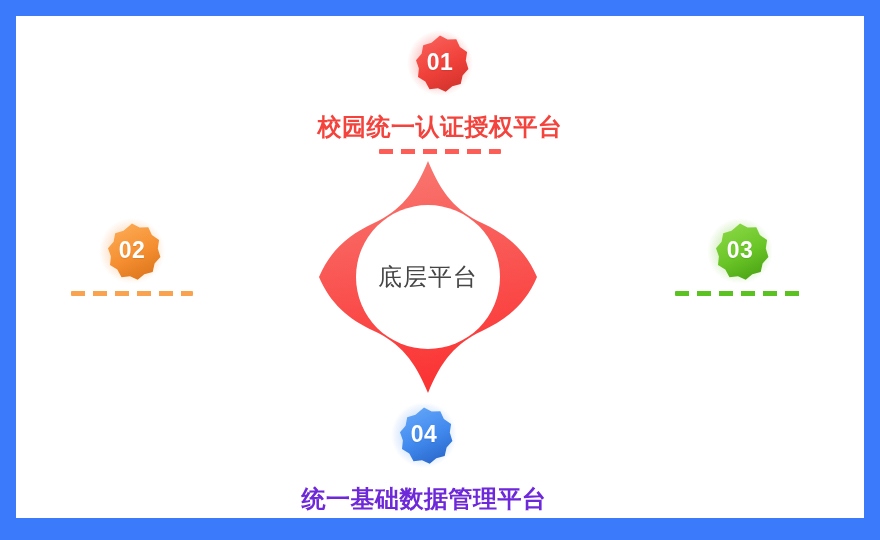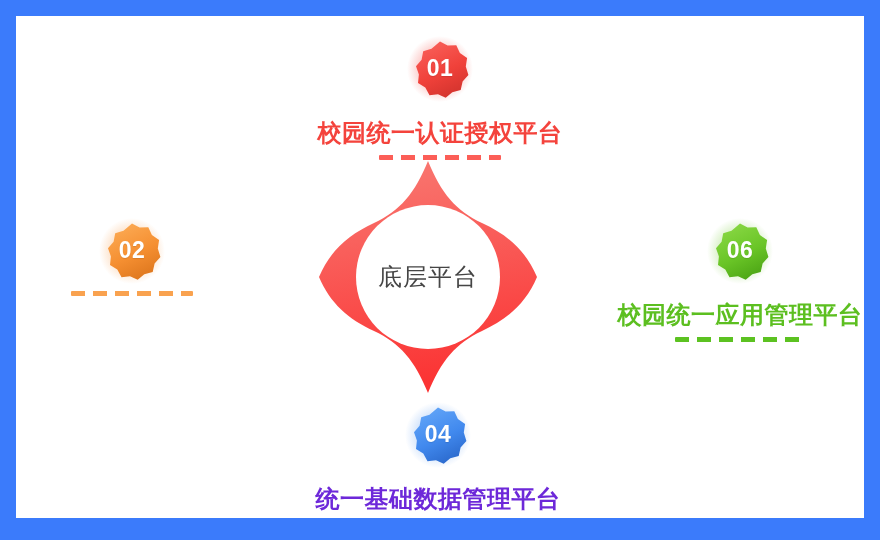--- a/index.html
+++ b/index.html
@@ -88,24 +88,24 @@
     line-height: 1.25;
     font-family: "DejaVu Sans", "Liberation Sans", sans-serif;
   }
   .node-dash {
     margin-top: 7px;
     height: 5px;
     border-radius: 1px;
   }
 
   
-  #node-01 { left: 246px;  top: 20px;  width: 356px; }
+  #node-01 { left: 246px;  top: 14px;  width: 356px; }
   #node-02 { left: -62px;  top: 202px; width: 356px; }
   #node-03 { left: 546px;  top: 202px; width: 356px; }
-  #node-04 { left: 244px;  top: 386px; width: 356px; }
+  #node-04 { left: 230px;  top: 386px; width: 356px; }
 
   
   #dash-01 { width: 122px; }
   #dash-02 { width: 122px; }
   #dash-03 { width: 130px; }
   #dash-04 { width: 118px; }
 </style>
 </head>
 <body>
 
@@ -199,23 +199,22 @@
             </radialGradient>
             <linearGradient id="badge03" x1="0.25" y1="0" x2="0.7" y2="1">
               <stop offset="0%" stop-color="#8ad845"></stop>
               <stop offset="55%" stop-color="#6ac527"></stop>
               <stop offset="100%" stop-color="#4ba414"></stop>
             </linearGradient>
           </defs>
           <circle cx="33" cy="33" r="33" fill="url(#glow03)"></circle>
           <path fill="url(#badge03)" d="M33 5.5 40.6 9.6 49.3 9.2 52.9 17.1 60.1 22 58.8 30.6 61.4 38.9 55.6 45.4 53.7 53.9 45.3 56.2 38.7 61.8 31 58.2 22.5 59.2 18.3 51.6 11 47 11.9 38.4 9 30.3 14.6 23.7 16.2 15.2 24.5 12.7Z"></path>
         </svg>
-        <span class="node-num">06</span>
-      </div>
-      <div class="node-title" style="color:#5cbf20">校园统一应用管理平台</div>
+        <span class="node-num">03</span>
+      </div>
       <div class="node-dash" id="dash-03" style="background:repeating-linear-gradient(to right,#5cc221 0 14px,transparent 14px 22px)"></div>
     </div>
 
     <div class="node" id="node-04">
       <div class="node-badge">
         <svg viewBox="0 0 66 66" xmlns="http://www.w3.org/2000/svg">
           <defs>
             <radialGradient id="glow04" cx="0.5" cy="0.5" r="0.5">
               <stop offset="55%" stop-color="#4a90f0" stop-opacity="0.28"></stop>
               <stop offset="100%" stop-color="#4a90f0" stop-opacity="0"></stop>

